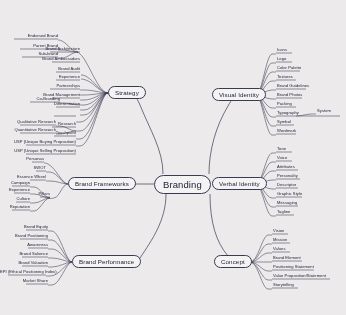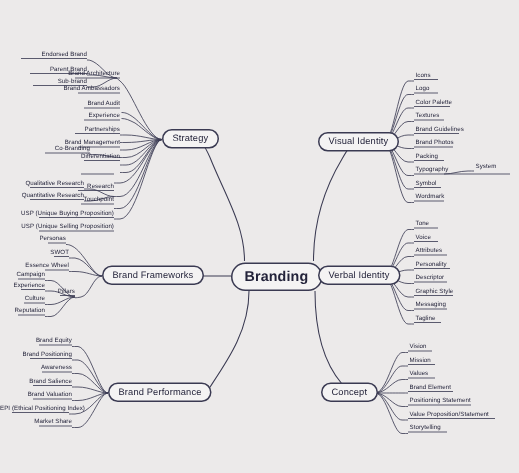--- a/index.html
+++ b/index.html
@@ -18,21 +18,21 @@
     box-sizing:border-box;
     background:#f4f3f3;
     border:.7px solid #3a3a52;
     border-radius:9px;
     color:#23233a;
     display:flex;align-items:center;justify-content:center;
     white-space:nowrap;
     letter-spacing:.1px;
   }
   .root{
-    font-size:9.5px;font-weight:bold;
+    font-size:9.5px;font-weight:normal;
     padding:0 8px;height:19px;border-radius:10px;
     border-width:1px;
     text-align:right;
   }
   .main{
     font-size:6.2px;
     padding:0 6px;height:13px;border-radius:7px;
   }
   .leaf{
     position:absolute;

